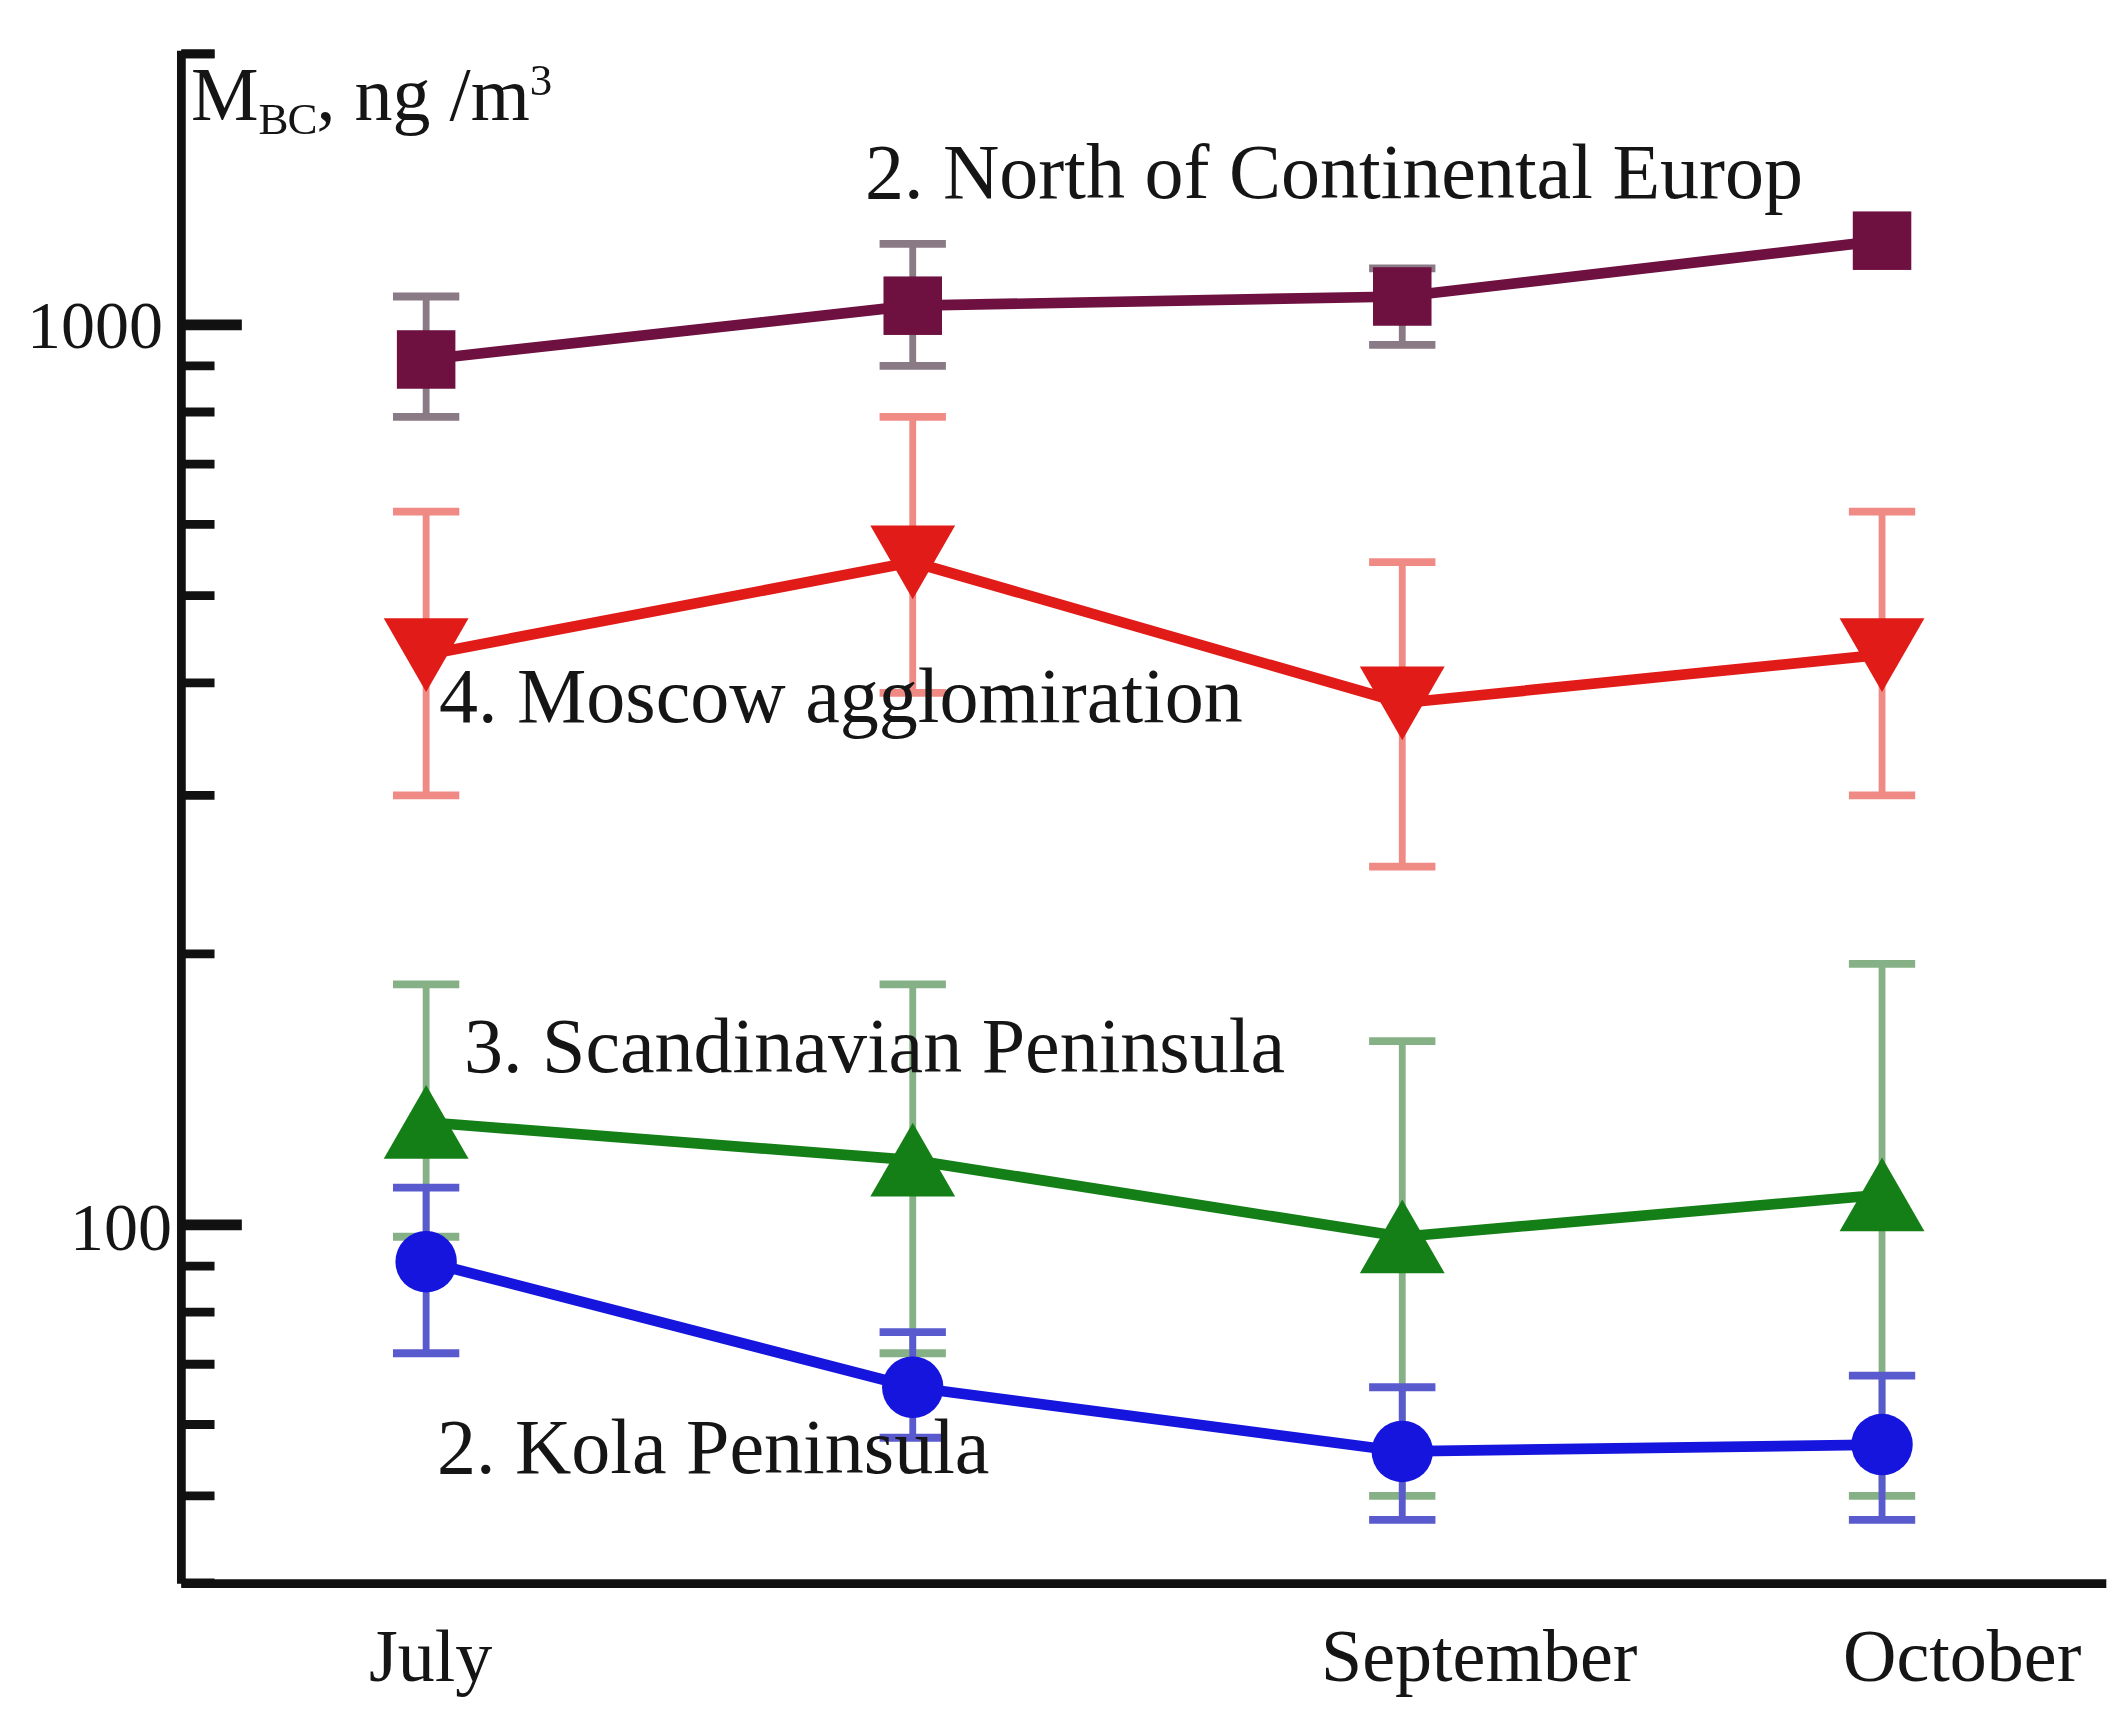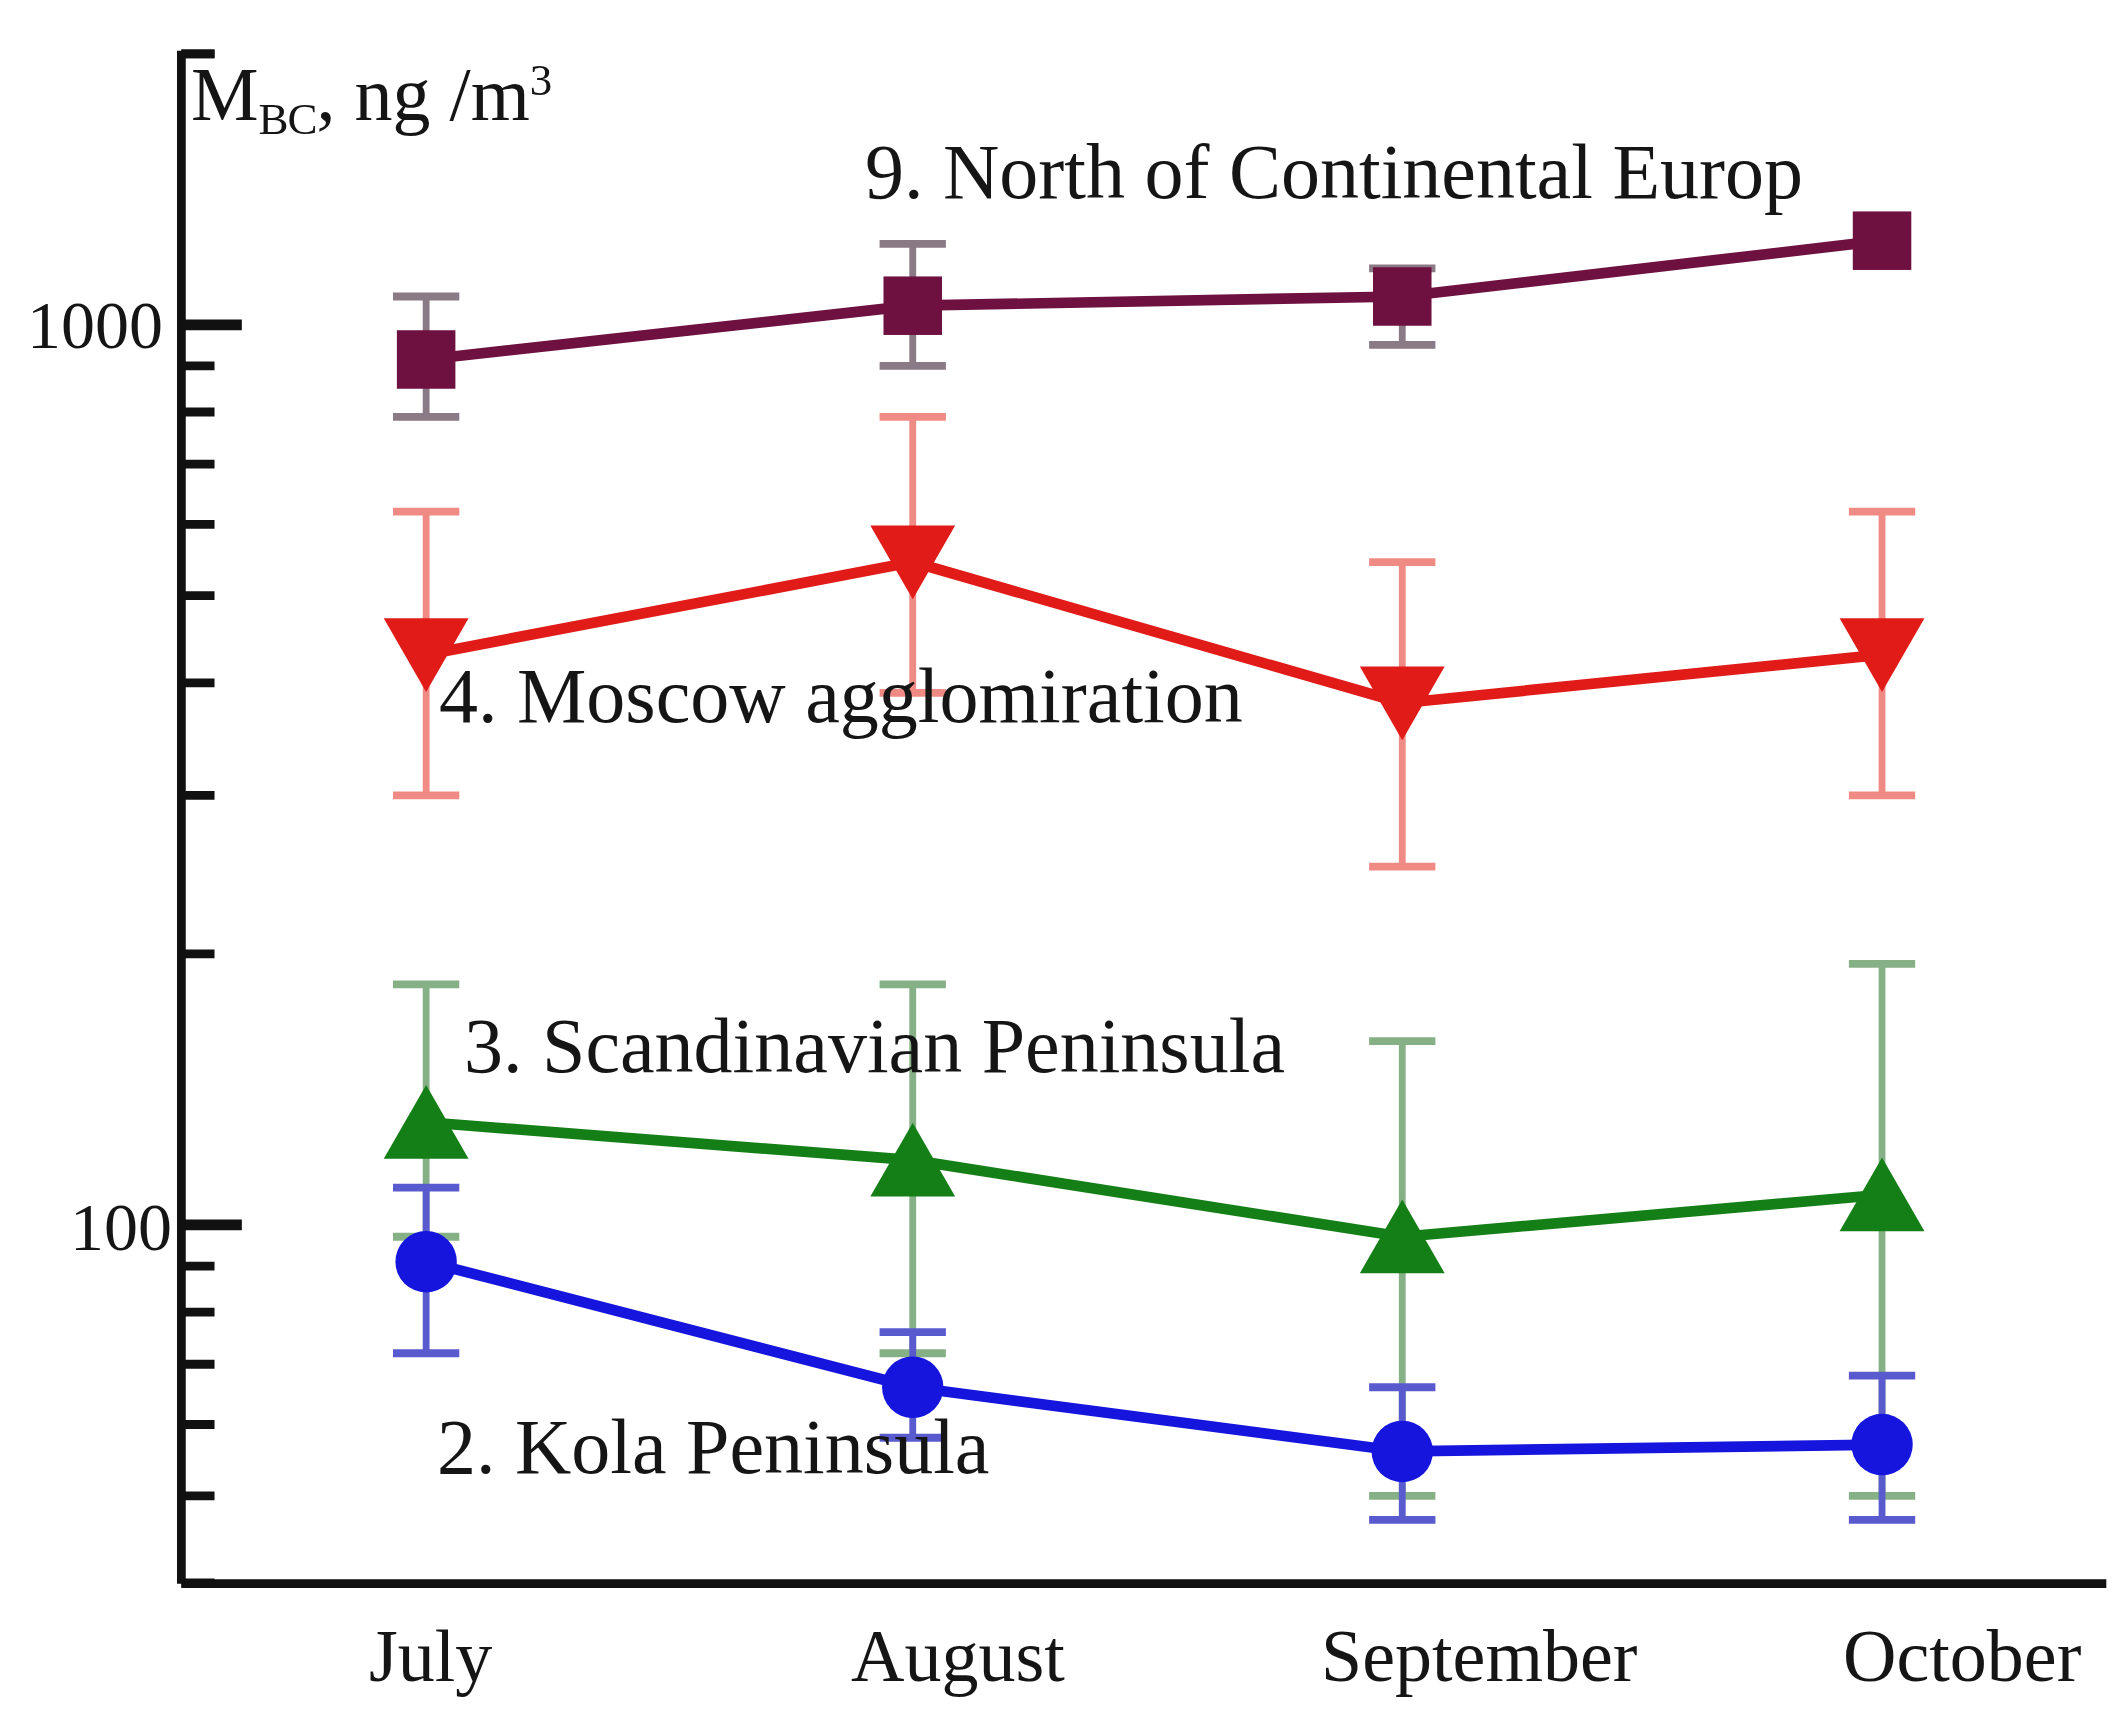--- a/index.html
+++ b/index.html
@@ -138,23 +138,22 @@
         </g>
       </g>
   </svg>
 
   <div class="txt" id="ylabel"><span>M</span><span class="sub">BC</span><span>, ng /m</span><span class="sup">3</span></div>
 
   <div class="txt tick-lab" id="tick1000">1000</div>
   <div class="txt tick-lab" id="tick100">100</div>
 
   <div class="txt xtick-lab" id="xl0">July</div>
-  <div class="txt xtick-lab" id="xl1">August</div>
   <div class="txt xtick-lab" id="xl2">September</div>
   <div class="txt xtick-lab" id="xl3">October</div>
 
-  <div class="txt series-lab" id="lab1">9. North of Continental Europ</div>
+  <div class="txt series-lab" id="lab1">2. North of Continental Europ</div>
   <div class="txt series-lab" id="lab4">4. Moscow agglomiration</div>
   <div class="txt series-lab" id="lab3">3. Scandinavian Peninsula</div>
   <div class="txt series-lab" id="lab2">2. Kola Peninsula</div>
 
 </div>
 
 
 </body></html>

